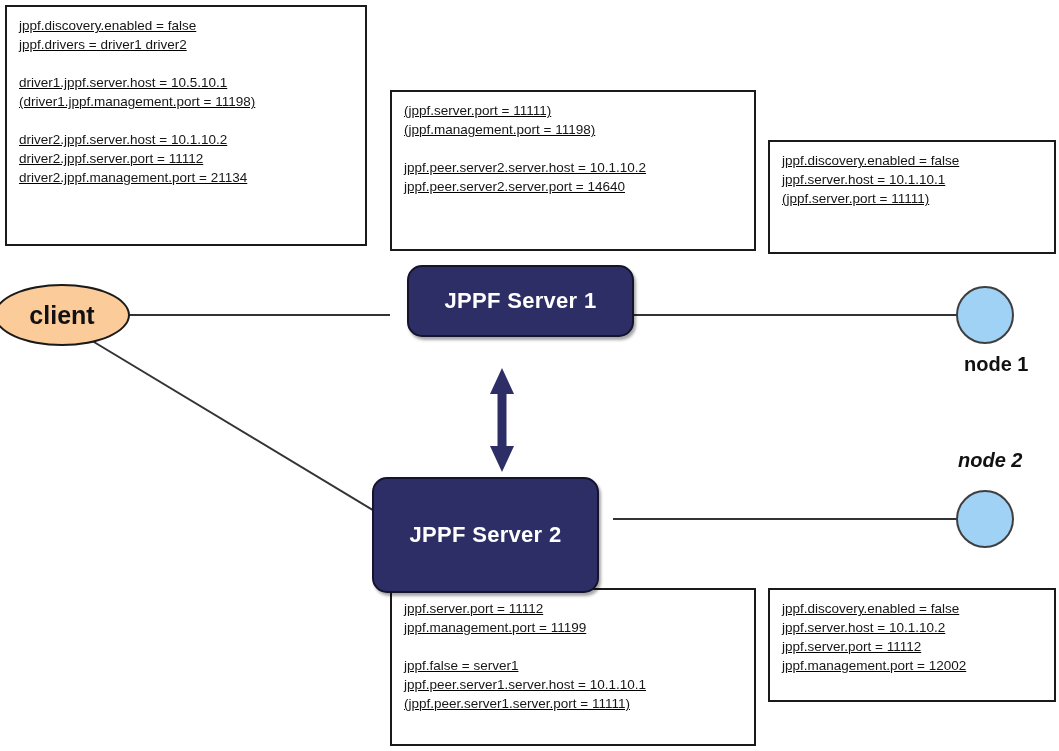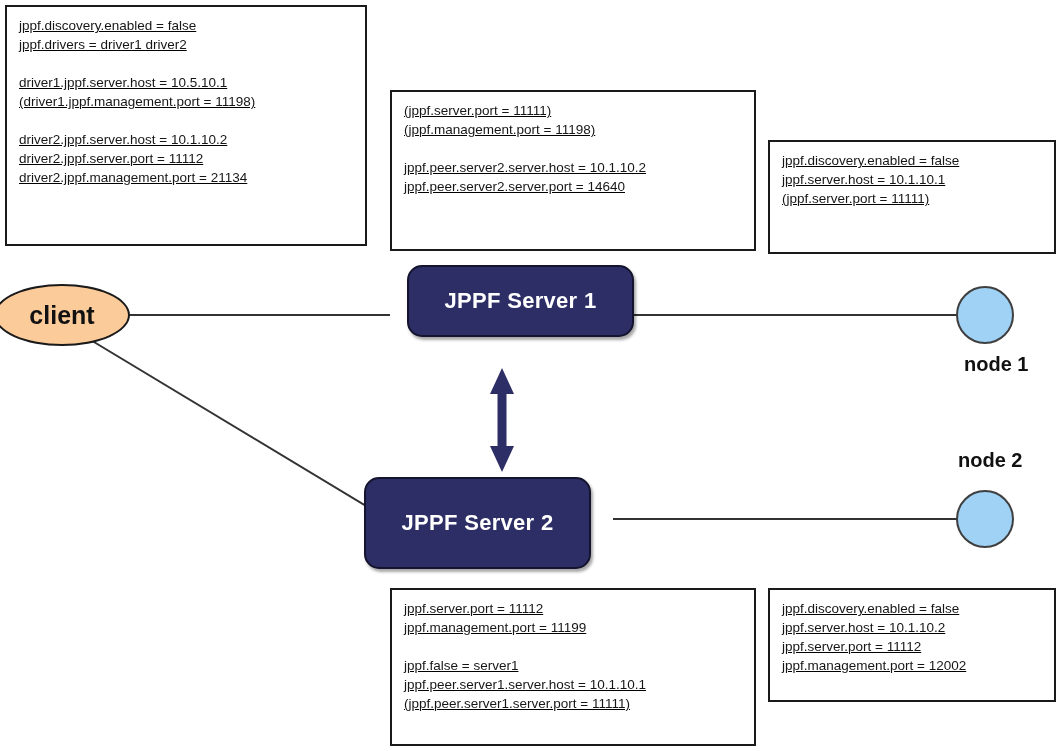--- a/index.html
+++ b/index.html
@@ -51,21 +51,21 @@
     font-family: "Liberation Sans", sans-serif;
     font-size: 22px;
     font-weight: bold;
     display: flex;
     align-items: center;
     justify-content: center;
     letter-spacing: 0.3px;
     box-shadow: 2px 3px 3px rgba(0,0,0,0.35);
   }
   #server-1 { left: 407px; top: 265px; width: 227px; height: 72px; }
-  #server-2 { left: 364px; top: 477px; width: 227px; height: 92px; }
+  #server-2 { left: 372px; top: 477px; width: 227px; height: 116px; }
 
   
   #client-node {
     position: absolute;
     left: -6px;
     top: 284px;
     width: 136px;
     height: 62px;
     box-sizing: border-box;
     background: #fccb9a;
@@ -95,21 +95,21 @@
   .node-label {
     position: absolute;
     font-family: "Liberation Sans", sans-serif;
     font-size: 20px;
     font-weight: bold;
     color: #111111;
     white-space: nowrap;
     margin-left: 24px;
   }
   #node-1-label { left: 940px; top: 353px; }
-  #node-2-label { left: 934px; top: 449px; }
+  #node-2-label { left: 934px; top: 449px; font-style: italic; }
 
   
   .conn-line {
     position: absolute;
     background: #333333;
   }
   #link-client-server1 { left: 126px; top: 314px; width: 264px; height: 2px; }
   #link-server1-node1  { left: 613px; top: 314px; width: 345px; height: 2px; }
   #link-server2-node2  { left: 613px; top: 518px; width: 345px; height: 2px; }
 

